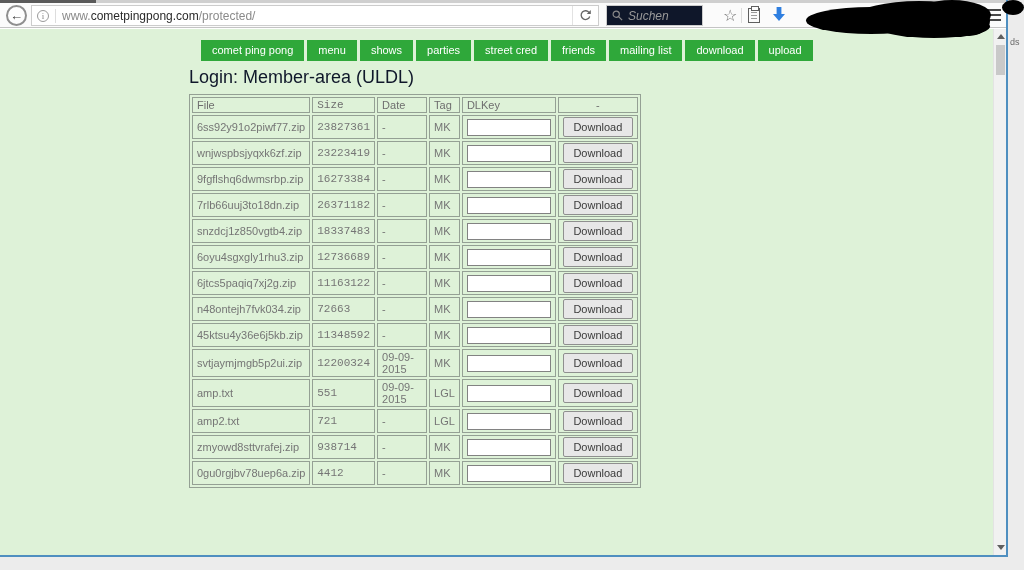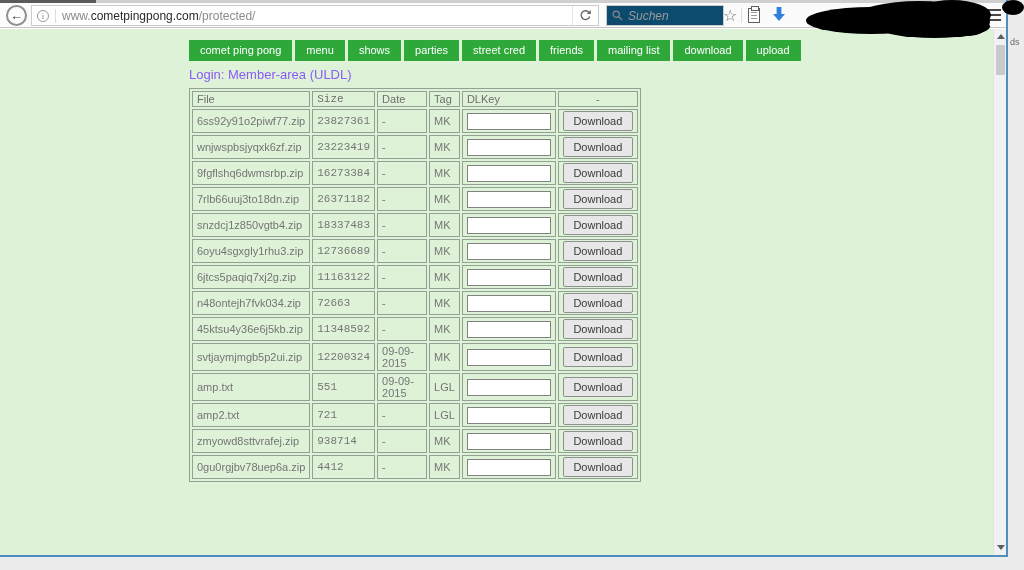--- a/index.html
+++ b/index.html
@@ -35,22 +35,22 @@
     color:#8a8a8a; font-size:9px; line-height:10px; text-align:center; margin-left:5px;
     font-family:"Liberation Serif", serif;
   }
   .url-divider { width:1px; height:14px; background:#dddddd; margin:0 6px; }
   .url-text { font-size:12px; color:#8a8a8a; white-space:nowrap; }
   .url-text .domain { color:#2a2a2a; }
   .url-spacer { flex:1; }
   .reload-btn { width:26px; height:19px; border-left:1px solid #e2e2e2; display:flex; align-items:center; justify-content:center; }
 
   .searchbox {
-    position:absolute; left:606px; top:2px; width:118px; height:21px;
-    border:1px solid #cccccc; background:#0c4a6e; display:flex; align-items:center; padding:0 5px;
+    position:absolute; left:606px; top:2px; width:97px; height:21px;
+    border:1px solid #cccccc; background:#0f172a; display:flex; align-items:center; padding:0 5px;
   }
   .search-placeholder { font-size:12px; font-style:italic; color:#9a9a9a; margin-left:5px; }
 
   .star-btn { position:absolute; left:723px; top:2px; font-size:16px; color:#6f6f6f; line-height:21px; }
   .toolbar-sep { position:absolute; left:741px; top:5px; width:1px; height:15px; background:#dcdcdc; }
 
   .clipboard-btn { position:absolute; left:748px; top:5px; width:12px; height:15px; border:1px solid #5f5f5f; background:#fbfbfb; }
   .clipboard-btn::before { content:""; position:absolute; left:2px; top:-3px; width:6px; height:3px; border:1px solid #5f5f5f; background:#fbfbfb; }
   .clipboard-btn::after { content:""; position:absolute; left:2px; top:3px; width:6px; height:1px; background:#9a9a9a; box-shadow:0 3px 0 #9a9a9a, 0 6px 0 #9a9a9a; }
 
@@ -59,27 +59,27 @@
   .hamburger { position:absolute; left:985px; top:6px; width:16px; }
   .hamburger div { height:2px; background:#474747; margin-bottom:3px; }
 
   
   .viewport {
     position:absolute; left:0; top:29px; width:993px; height:526px;
     background:var(--page-bg,#def2d8); overflow:hidden;
   }
   .content { padding-left:189px; }
 
-  .nav-row { margin-top:11px; display:flex; gap:3px; }
+  .nav-row { margin-top:11px; display:flex; gap:3px;margin-left:12px; }
   .nav-btn {
     background:var(--nav-green,#2fa83a); color:#ffffff; font-size:11px;
     padding:4px 11px 5px; border:none; font-family:"Liberation Sans", sans-serif; white-space:nowrap;
   }
 
-  .page-heading { margin-top:6px; font-size:13px; color:#8b5cf6; }
+  .page-heading { margin-top:6px; font-size:18px; color:#0f172a; }
 
   table.files { margin-top:6px; border-collapse:separate; border-spacing:2px; border:1px solid #94a094; }
   table.files td { border:1px solid #94a094; font-size:11px; color:#757575; padding:1px 4px; height:24px; vertical-align:middle; }
   table.files tr.hdr td { height:13px; color:#6e6e6e; }
   td.c-file { width:104px; } td.c-size { width:42px;font-family:Liberation Mono, monospace; } td.c-date { width:50px; }
   td.c-tag { width:20px; } td.c-key { width:90px; } td.c-dl { width:76px; text-align:center; }
 
   .dlkey-input { width:84px; height:17px; border:1px solid #828282; background:#ffffff; }
   .download-btn {
     width:70px; height:20px; background:#e7e7e7; border:1px solid #8f8f8f; border-radius:2px;

